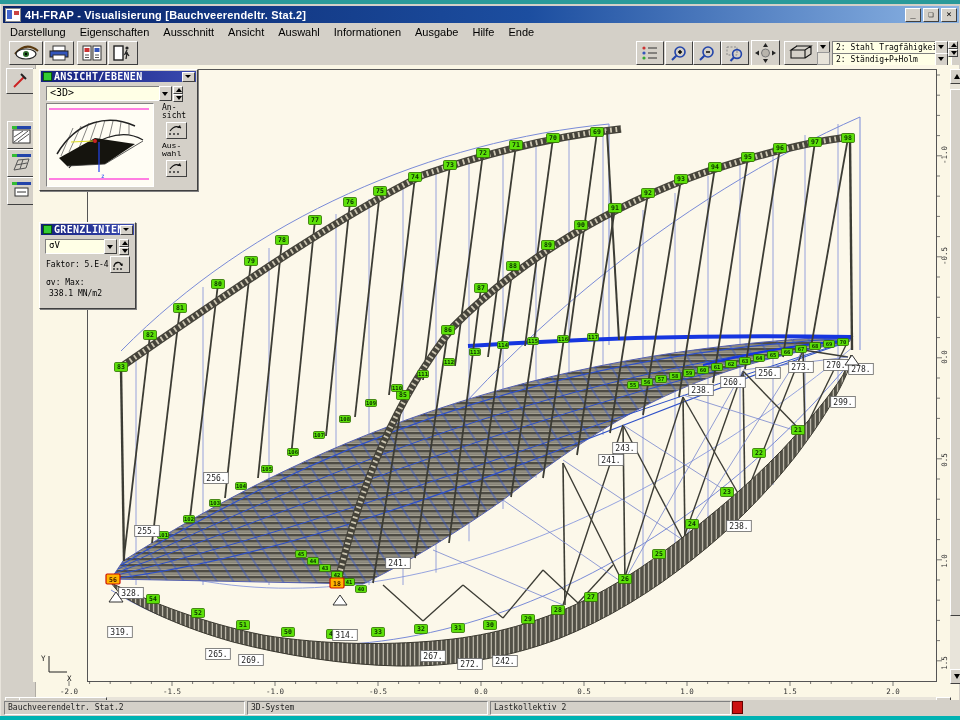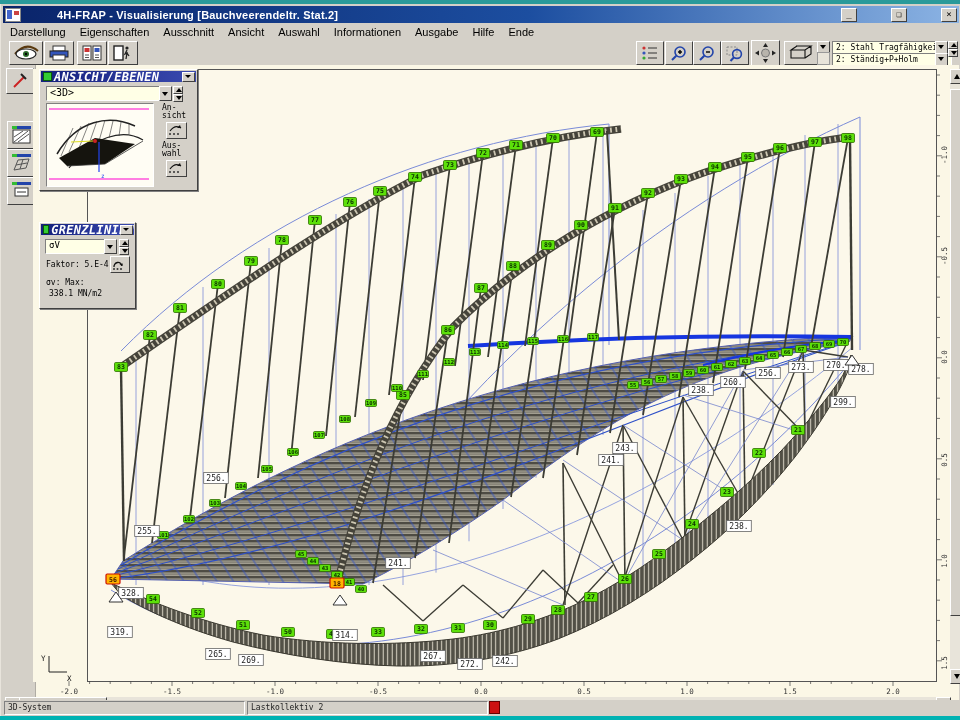--- a/index.html
+++ b/index.html
@@ -3,21 +3,21 @@
 <meta charset="utf-8">
 <style>
   html,body{margin:0;padding:0;background:#008080;}
   #screen{position:relative;width:960px;height:720px;overflow:hidden;
     font-family:"Liberation Sans",sans-serif;background:#00a0a0;}
   .strip{position:absolute;left:0;width:960px;background:#00a0a0;}
   #window{position:absolute;left:0;top:4px;width:960px;height:712px;background:#d4d0c8;
     border-left:1px solid #e8e4dc;}
   
   #titlebar{position:absolute;left:2px;top:2px;right:2px;height:17px;
-    background:linear-gradient(90deg,#0a246a,#1c4ea0 55%,#8cb4e4);display:flex;align-items:center;padding:0 2px;gap:32px;}
+    background:linear-gradient(90deg,#0a246a,#1c4ea0 55%,#8cb4e4);display:flex;align-items:center;padding:0 2px;}
   #titlebar .ttext{color:#fff;font-size:11px;font-weight:bold;margin-left:4px;white-space:nowrap;
     font-family:"Liberation Sans",sans-serif;letter-spacing:.2px;}
   .winbtn{width:14px;height:12px;background:#d4d0c8;border:1px solid;border-color:#fff #404040 #404040 #fff;
     font-size:9px;line-height:10px;text-align:center;margin-left:2px;color:#000;font-family:"DejaVu Sans Mono",monospace;}
   #titleicon{width:14px;height:12px;background:#fff;border:1px solid #888;position:relative;overflow:hidden;}
   #titleicon i{position:absolute;left:1px;top:1px;width:5px;height:9px;background:#4466cc;display:block;}
   #titleicon b{position:absolute;right:1px;top:2px;width:5px;height:4px;background:#cc4444;display:block;}
   
   #menubar{position:absolute;left:2px;top:20px;right:2px;height:16px;background:#d4d0c8;
     display:flex;align-items:center;border-bottom:4px solid #1d4ed8;}
@@ -38,21 +38,21 @@
   .spin div{position:relative;height:6px;background:#d4d0c8;border:1px solid;border-color:#fff #404040 #404040 #fff;}
   
   #client{position:absolute;left:2px;top:61px;right:2px;bottom:2px;background:#fbf7e6;}
   #leftbar{position:absolute;left:0;top:0;width:32px;height:100%;background:#d4d0c8;border-right:1px solid #b0aca4;}
   #drawwrap{position:absolute;left:30px;top:4px;width:904px;height:613px;}
   
   .panel{position:absolute;background:#d4d0c8;border:1px solid;border-color:#fff #404040 #404040 #fff;
     box-shadow:1px 1px 0 #808080;}
   .ptitle{position:absolute;left:1px;top:1px;right:1px;height:11px;background:linear-gradient(90deg,#14207c,#3a4ab0);
     display:flex;align-items:center;}
-  .ptitle .pt{color:#fff;font-size:12px;font-weight:bold;font-family:"DejaVu Sans Mono",monospace;margin-left:2px;letter-spacing:.3px;font-style:italic;}
+  .ptitle .pt{color:#fff;font-size:10px;font-weight:bold;font-family:"DejaVu Sans Mono",monospace;margin-left:2px;letter-spacing:.3px;}
   .picon{width:7px;height:7px;margin-left:2px;background:#33cc33;border:1px solid #0a5a0a;}
   .pdrop{position:absolute;right:2px;top:2px;width:11px;height:8px;background:#d4d0c8;
     border:1px solid;border-color:#fff #404040 #404040 #fff;}
   .pdrop .arr-dn{top:2px;left:2px;border-top-width:3px;}
   .plabel{position:absolute;font-family:"DejaVu Sans Mono",monospace;font-size:8px;color:#000;white-space:pre-line;line-height:8px;}
   .pbtn{position:absolute;width:19px;height:15px;background:#d4d0c8;border:1px solid;border-color:#fff #404040 #404040 #fff;}
   
   #ruler-x{position:absolute;left:20px;top:616px;width:914px;height:16px;}
   #ruler-y{position:absolute;left:934px;top:4px;width:13px;height:613px;}
   .sb{position:absolute;background:#d4d0c8;}
@@ -914,20 +914,21 @@
         <div class="sbbtn" style="left:0;top:0;">
             <span class="tri" style="left:3px;top:3px;border-top:3px solid transparent;border-bottom:3px solid transparent;border-right:5px solid #000;"></span>
           </div>
         <div class="sbthumb" style="left:14px;top:0;width:86px;height:11px;"></div>
         <div class="sbbtn" style="left:931px;top:0;">
             <span class="tri" style="left:4px;top:3px;border-top:3px solid transparent;border-bottom:3px solid transparent;border-left:5px solid #000;"></span>
           </div>
       </div>
 
       <div id="statusbar">
+        <div class="sfield" style="width:236px;">Bauchveerendeltr. Stat.2</div>
         <div class="sfield" style="width:236px;">3D-System</div>
         <div class="sfield" style="width:236px;">Lastkollektiv 2</div>
         <div id="statico"></div>
       </div>
 
       <div class="panel" style="left:36px;top:4px;width:157px;height:120px;">
         <div class="ptitle">
           <span class="picon"></span>
           <span class="pt">ANSICHT/EBENEN</span>
         </div>
@@ -965,21 +966,21 @@
 sicht</div>
         <div class="pbtn" style="left:126px;top:52px;">
           <svg width="17" height="13" viewBox="0 0 17 13">
             <circle cx="3" cy="10" r="1" fill="#333"></circle>
               <circle cx="7" cy="10" r="1" fill="#333"></circle>
               <circle cx="11" cy="10" r="1" fill="#333"></circle>
             <path d="M3,7 Q8,0 14,4" fill="none" stroke="#111" stroke-width="1.2"></path>
               <path d="M14,4 L10,4 L13,1 Z" fill="#111"></path>
           </svg>
         </div>
-        <div class="plabel" style="left:122px;top:72px;">Aus-
+        <div class="plabel" style="left:122px;top:72px;font-family:Liberation Mono, monospace;">Aus-
 wahl</div>
         <div class="pbtn" style="left:126px;top:90px;">
           <svg width="17" height="13" viewBox="0 0 17 13">
             <circle cx="3" cy="10" r="1" fill="#333"></circle>
               <circle cx="7" cy="10" r="1" fill="#333"></circle>
               <circle cx="11" cy="10" r="1" fill="#333"></circle>
             <path d="M3,7 Q8,0 14,4" fill="none" stroke="#111" stroke-width="1.2"></path>
               <path d="M14,4 L10,4 L13,1 Z" fill="#111"></path>
           </svg>
         </div>

